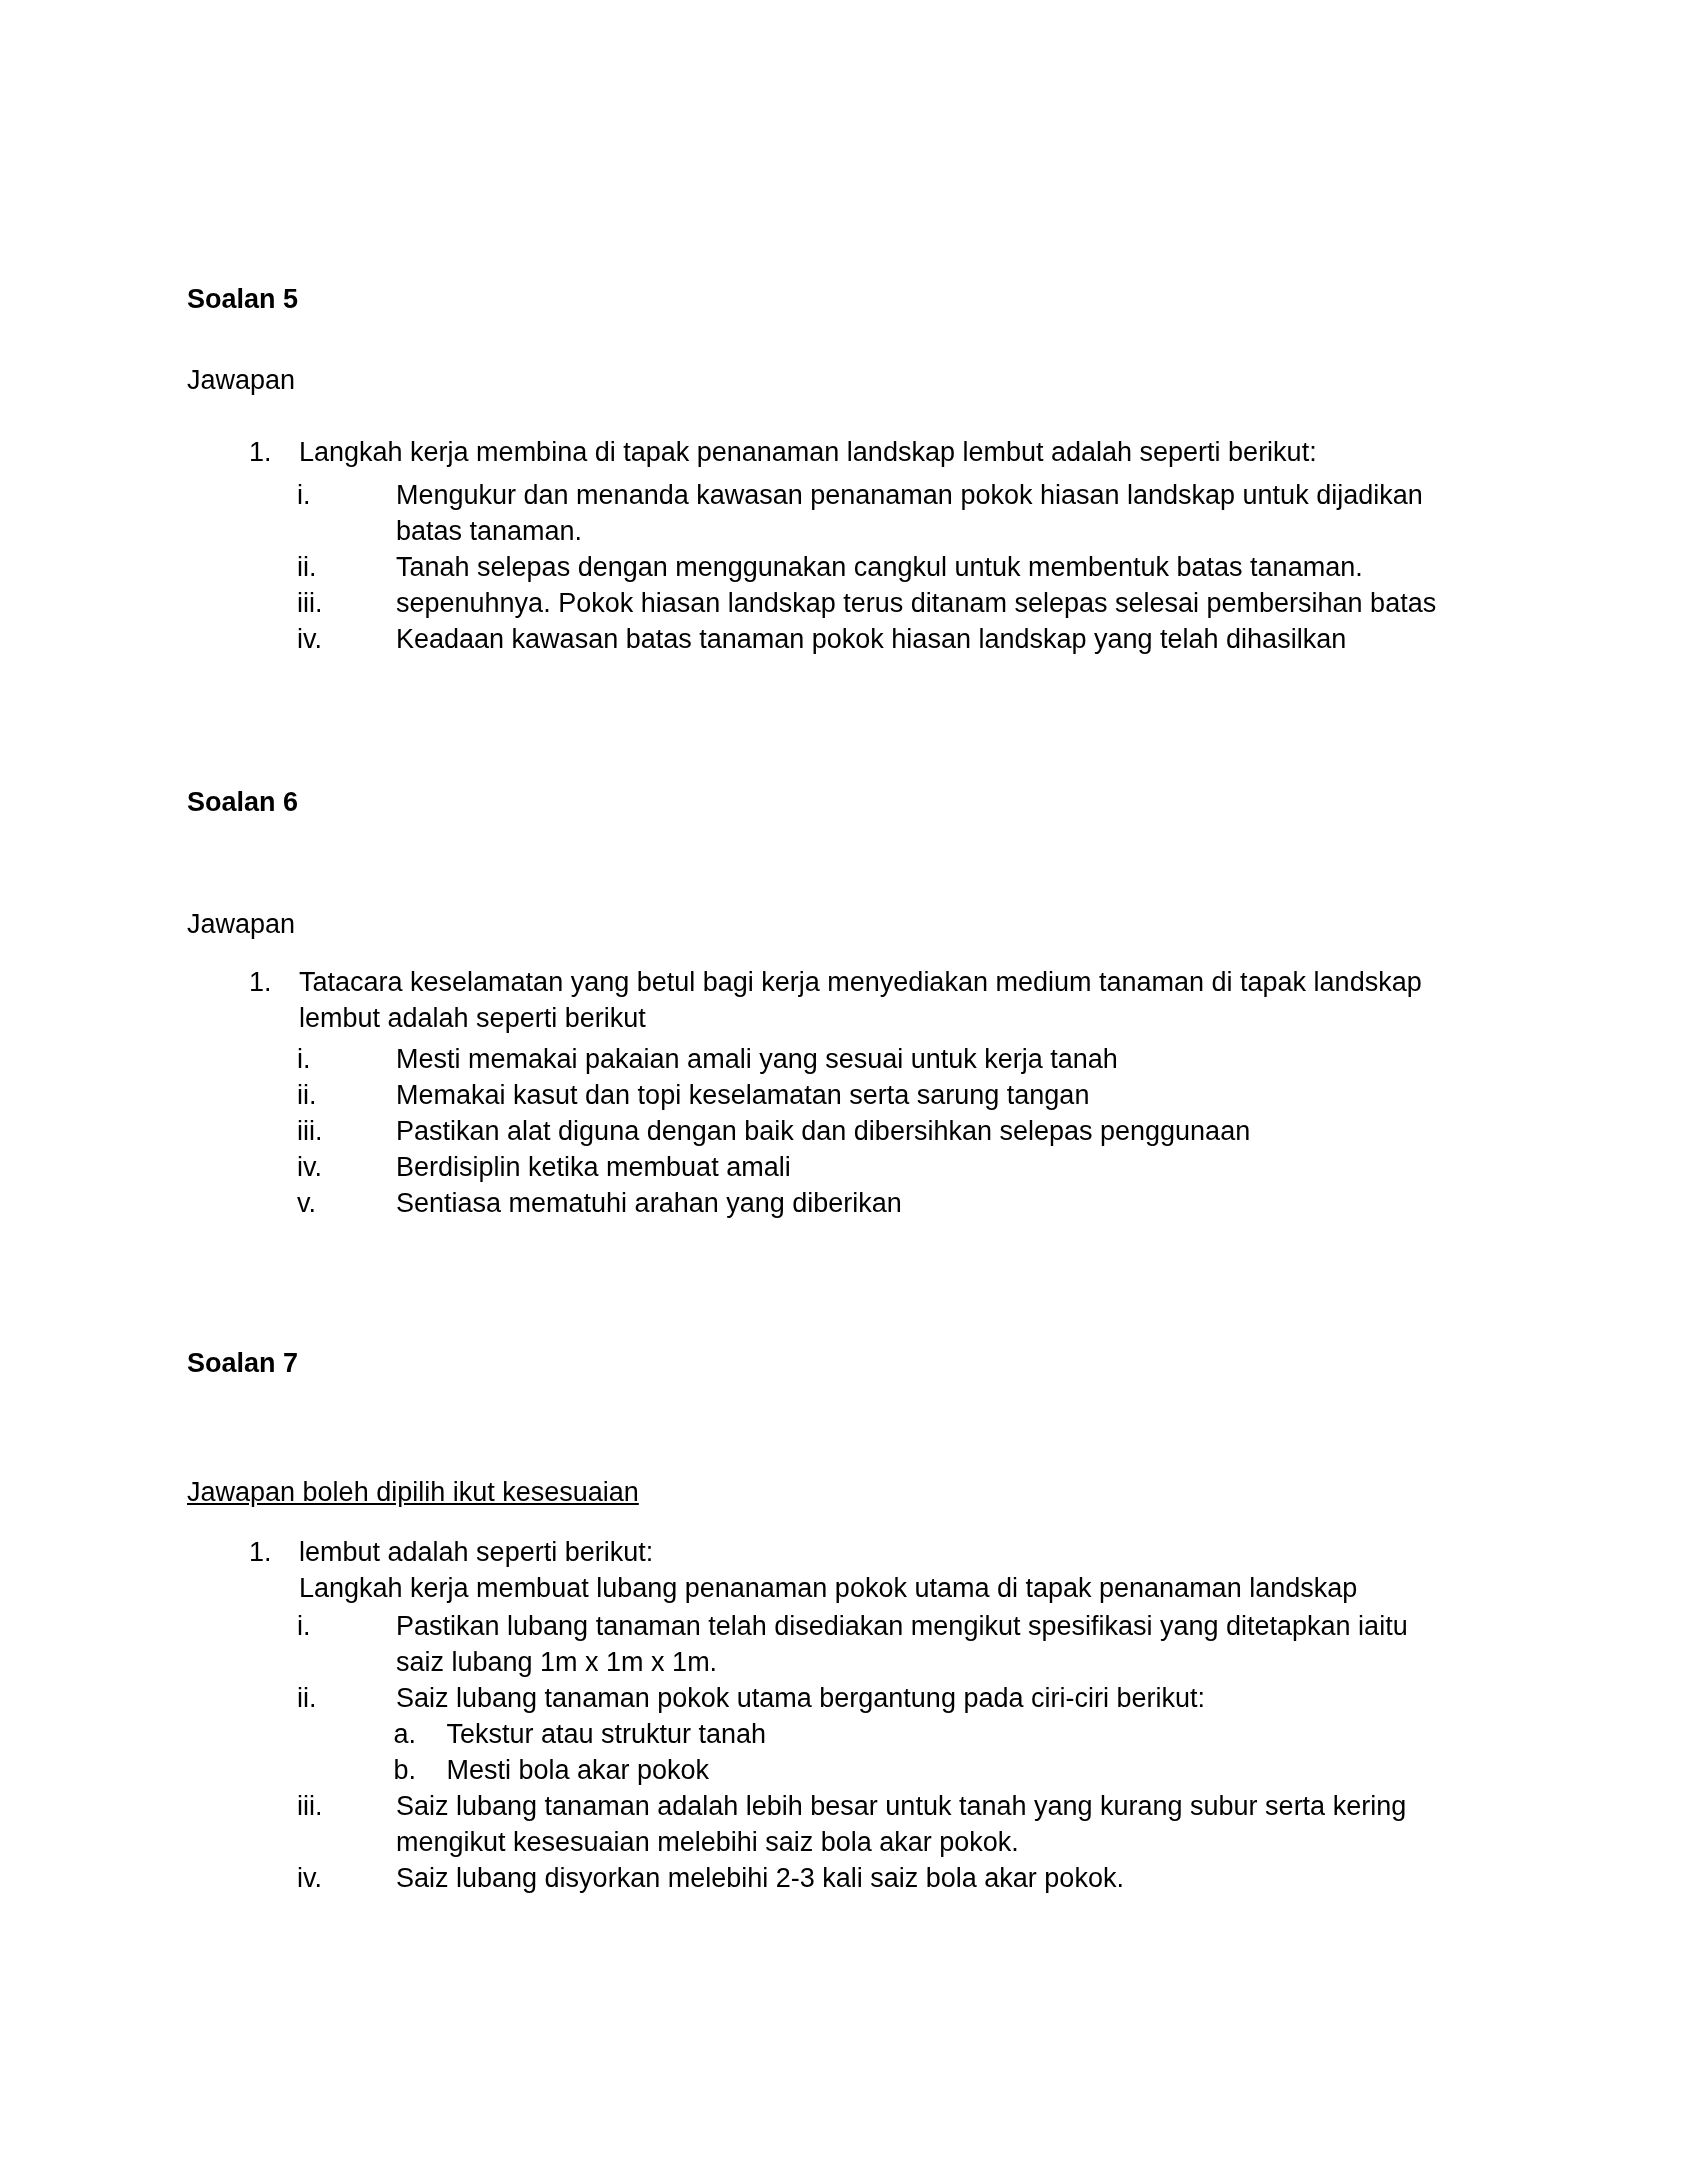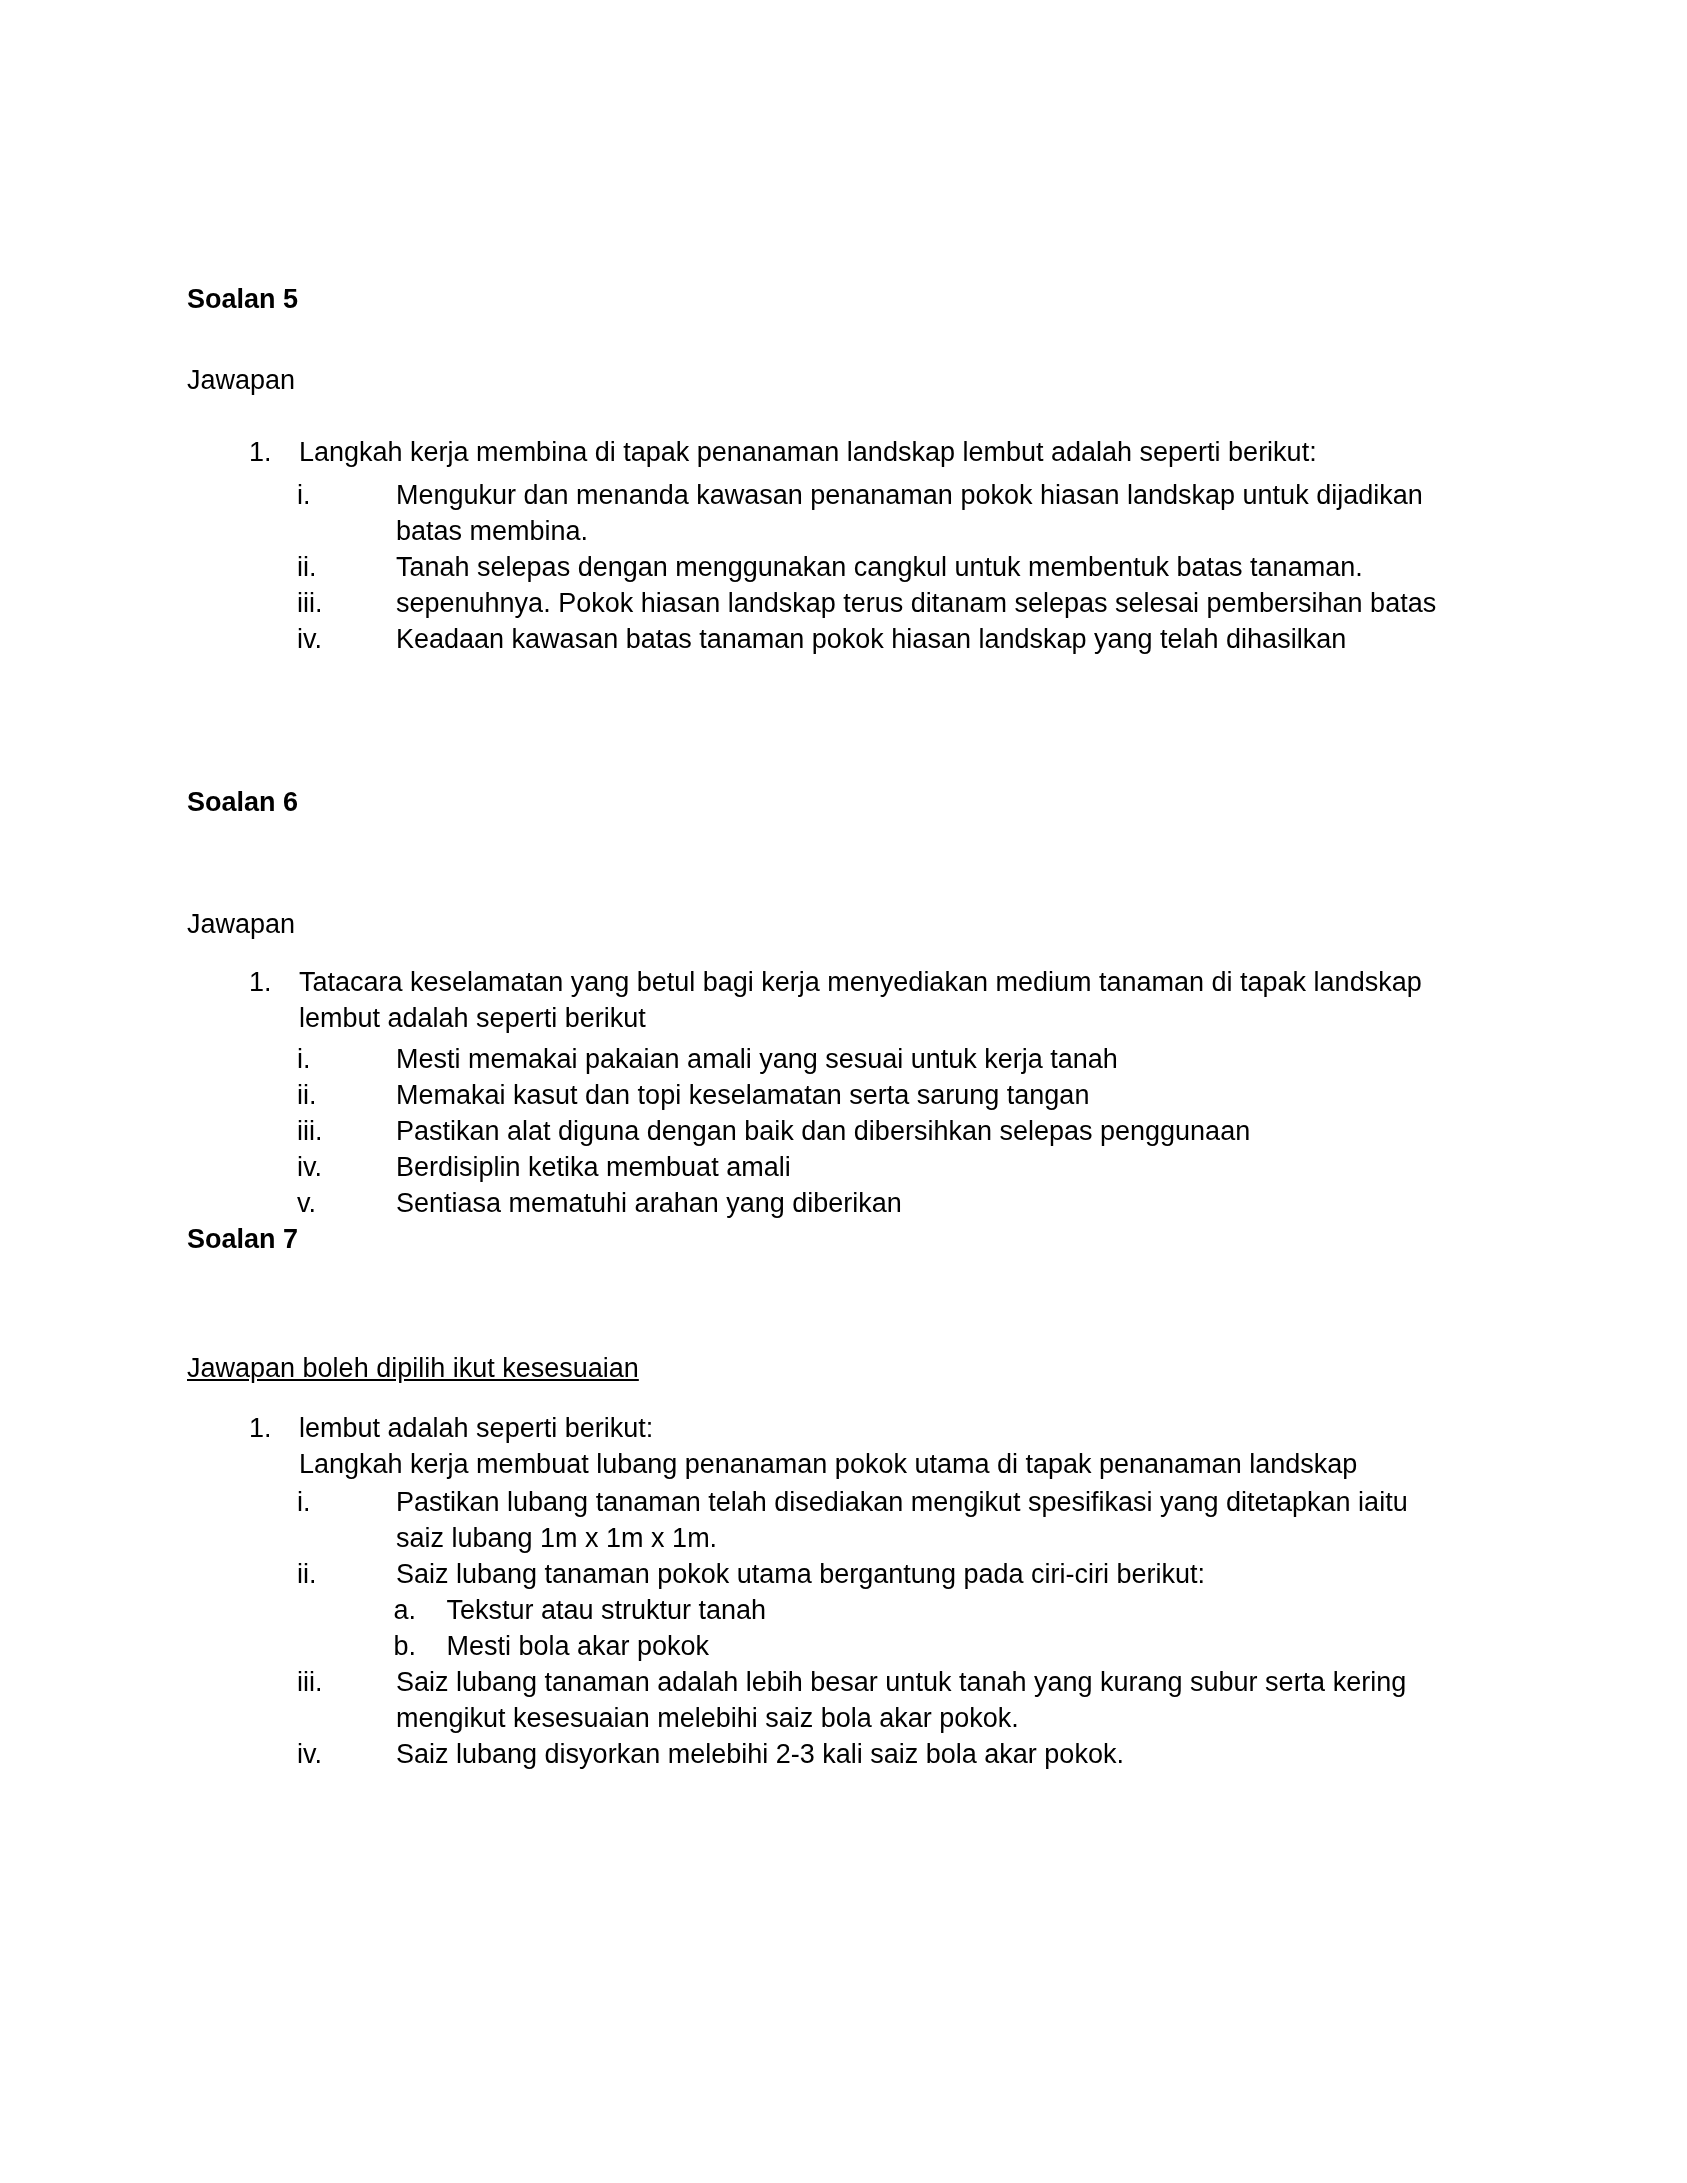--- a/index.html
+++ b/index.html
@@ -36,21 +36,21 @@
   
   #sec5 .jawapan { margin-top: 45px; }
   #sec5 .item-block { margin-top: 36px; }
   #sec5 .sublist { margin-top: 6.6px; }
 
   #sec6 { margin-top: 127px; }
   #sec6 .jawapan { margin-top: 86px; }
   #sec6 .item-block { margin-top: 22.5px; }
   #sec6 .sublist { margin-top: 5.3px; }
 
-  #sec7 { }
+  #sec7 { margin-top: 124px; }
   #sec7 .jawapan { margin-top: 93px; text-decoration: underline; }
   #sec7 .item-block { margin-top: 24px; }
   #sec7 .sublist { margin-top: 1.3px; }
 </style>
 </head>
 <body>
 
 <div class="page">
 
   <section id="sec5">
@@ -62,21 +62,21 @@
       <div class="text">
         <div class="line">Langkah kerja membina di tapak penanaman landskap lembut adalah seperti berikut:</div>
       </div>
     </div>
 
     <div class="sublist">
       <div class="subitem">
         <span class="marker">i.</span>
         <div class="text">
           <div class="line">Mengukur dan menanda kawasan penanaman pokok hiasan landskap untuk dijadikan</div>
-          <div class="line">batas membina.</div>
+          <div class="line">batas tanaman.</div>
         </div>
       </div>
       <div class="subitem">
         <span class="marker">ii.</span>
         <div class="text">
           <div class="line">Tanah selepas dengan menggunakan cangkul untuk membentuk batas tanaman.</div>
         </div>
       </div>
       <div class="subitem">
         <span class="marker">iii.</span>

